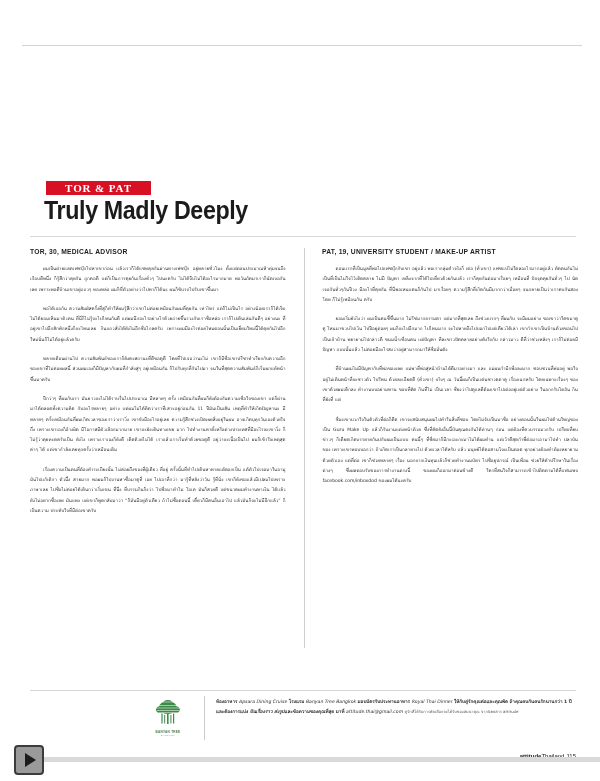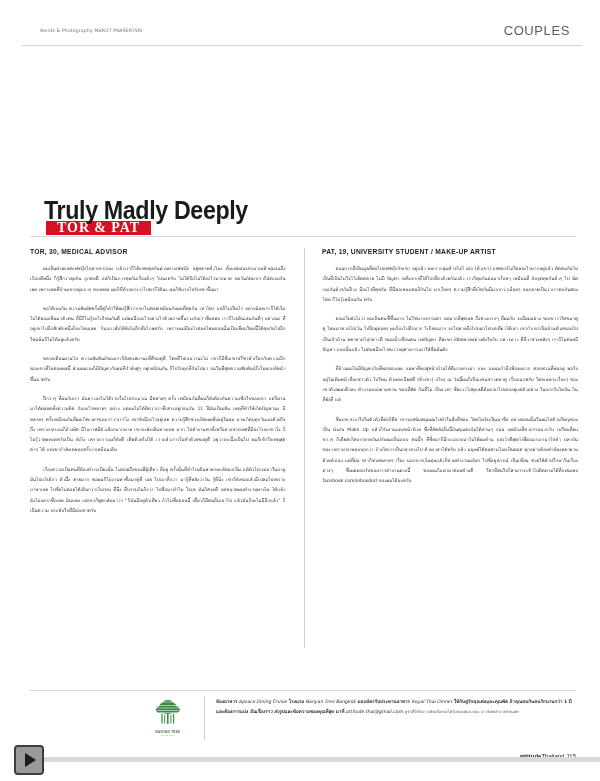--- a/index.html
+++ b/index.html
@@ -79,26 +79,25 @@
   .badge {
     position: absolute;
     left: 46px;
     top: 181px;
     width: 105px;
     height: 14px;
     background: #d81023;
     color: #ffffff;
     font-family: "Liberation Serif", serif;
     font-weight: bold;
-    font-size: 14px;
+    font-size: 11px;
     letter-spacing: 0.9px;
     display: flex;
     align-items: center;
     justify-content: center;
-    margin-top: 40px;
   }
   .headline {
     position: absolute;
     left: 44px;
     top: 197px;
     font-family: "Liberation Sans", sans-serif;
     font-weight: bold;
     font-size: 25px;
     line-height: 1.1;
     letter-spacing: -0.4px;
@@ -267,24 +266,20 @@
     width: 556px;
     height: 5px;
     background: #d9d9d9;
   }
 </style>
 </head>
 <body>
 
 <div id="page">
 
-  <div class="runhead">
-    <div class="runhead-credit">Words &amp; Photography MARUT PRASERTSRI</div>
-    <div class="runhead-section">COUPLES</div>
-  </div>
   <div class="rule-top"></div>
 
 
   <div class="badge">TOR &amp; PAT</div>
   <div class="headline">Truly Madly Deeply</div>
   <div class="rule-headline"></div>
 
   <div class="columns">
     <div class="col col-left">
       <div class="col-head">TOR, 30, MEDICAL ADVISOR</div>

